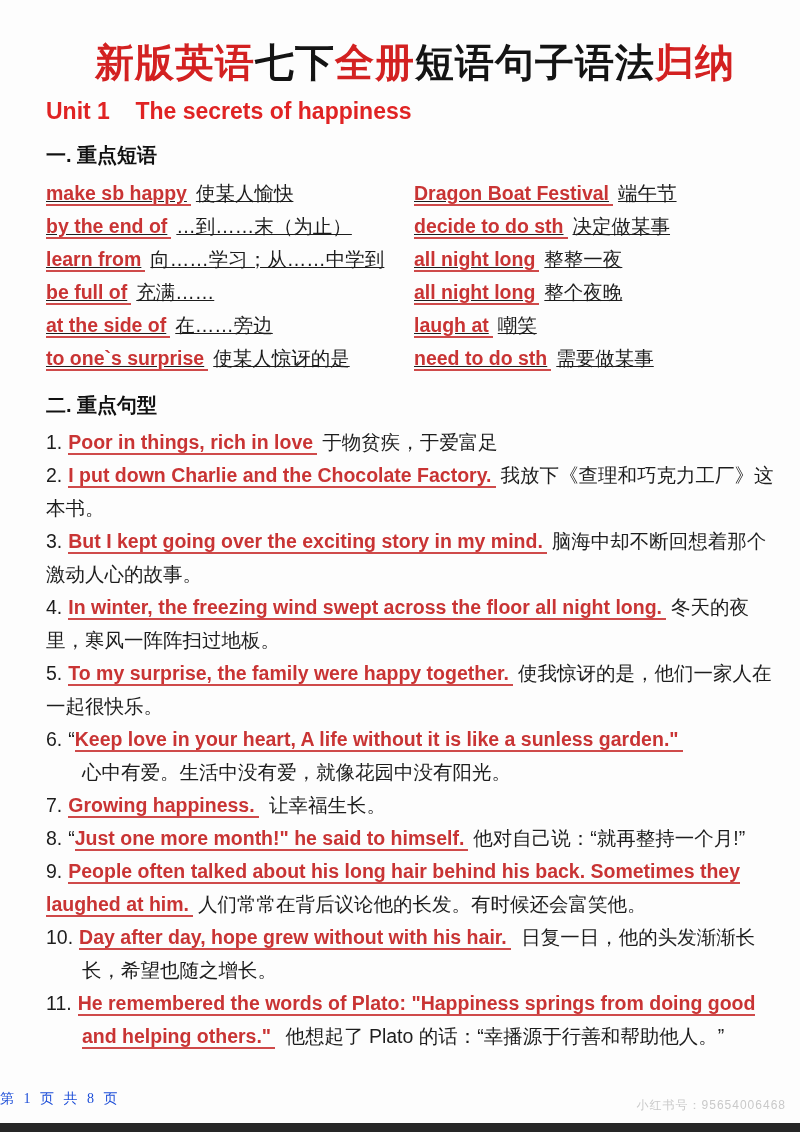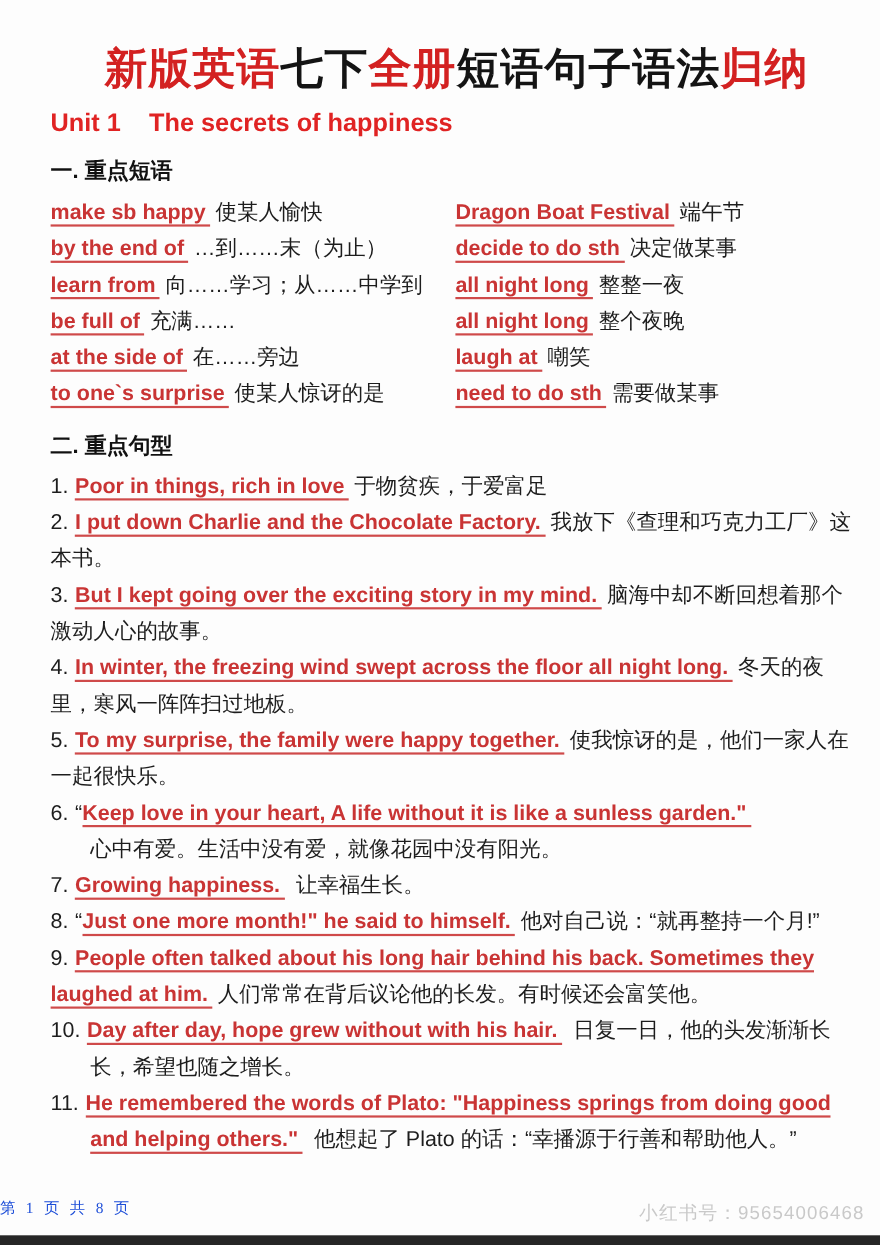--- a/index.html
+++ b/index.html
@@ -18,21 +18,21 @@
   .seg-blk { color:#141414; }
 
   .subtitle {
     text-align:left; color:#e02323; font-size:23px; font-weight:bold;
     margin-top:9px; white-space:pre;
   }
 
   .sec-heading { font-size:20px; font-weight:bold; color:#111; margin-top:17px; }
   .sec-heading.second { }
 
-  .phrases { display:flex; margin-top:8px; }
+  .phrases { display:flex; margin-top:8px;text-decoration:underline; }
   .col { list-style:none; }
   .col-left { width:368px; flex:0 0 368px; }
   .col li { line-height:33px; font-size:19.5px; white-space:nowrap; }
 
   .en {
     color:#c93434; font-weight:bold;
     border-bottom:2px solid #cf4a4a;
     padding-right:4px; margin-right:5px;
   }
   .zh { color:#1d1d1d; }
@@ -43,21 +43,21 @@
   .hang { padding-left:36px; text-indent:-36px; }
   .zh-block { display:block; text-indent:0; }
 
   .footer {
     position:absolute; left:0; right:0; bottom:24px;
     text-align:left; font-family:"Liberation Serif", serif;
     font-size:14px; letter-spacing:3px; color:#1d4ed8;
   }
   .watermark {
     position:absolute; right:14px; bottom:18px;
-    color:#c9c9c9; font-size:17px; letter-spacing:1px;
+    color:#c9c9c9; font-size:12px; letter-spacing:1px;
   }
   .bottom-strip {
     position:absolute; left:0; bottom:0; width:100%; height:9px;
     background:#262626;
   }
 </style>
 </head>
 <body>
 
 <div class="page">

